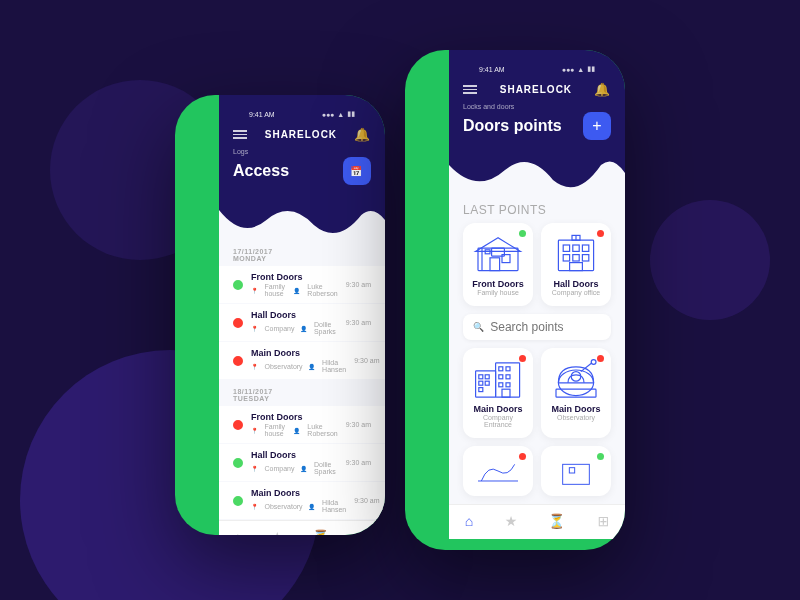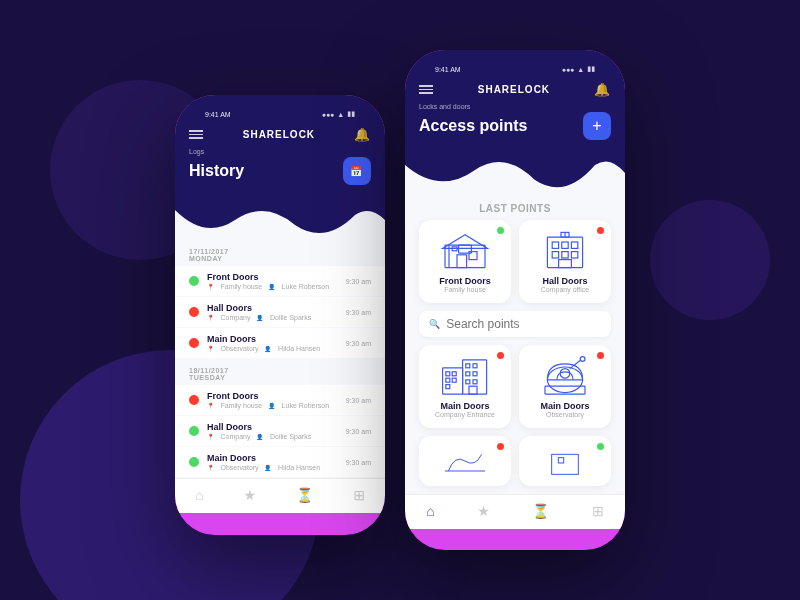--- a/index.html
+++ b/index.html
@@ -49,25 +49,26 @@
     .phones-container {
       display: flex;
       align-items: center;
       gap: 20px;
       position: relative;
       z-index: 1;
     }
 
     
     .phone {
-      background: #d946ef;
+      background: #22c55e;
       border-radius: 40px;
       box-shadow: 0 30px 80px rgba(0,0,0,0.5);
       overflow: hidden;
       position: relative;
+      padding-left: 44px;
     }
 
     .phone-left {
       width: 210px;
       height: 440px;
       margin-top: 30px;
     }
 
     .phone-right {
       width: 220px;
@@ -191,27 +192,26 @@
 
     .nav-icon {
       font-size: 14px;
       color: #ccc;
       cursor: pointer;
     }
     .nav-icon.active { color: #3d5af1; }
 
     
     .section-label {
-      font-size: 10px;
-      font-weight: 700;
+      font-size: 12px;
+      font-weight: 400;
       color: #aaa;
       padding: 8px 14px 6px;
       letter-spacing: 0.5px;
       text-transform: uppercase;
-      text-align: center;
     }
 
     .cards-row {
       display: flex;
       gap: 8px;
       padding: 0 14px 8px;
     }
 
     .access-card {
       flex: 1;
@@ -323,21 +323,21 @@
         <div class="hamburger-lines">
           <span></span>
             <span></span>
             <span></span>
         </div>
         <span class="app-title">SHARELOCK</span>
         <span style="color:rgba(255,255,255,0.8);font-size:13px;">🔔</span>
       </div>
       <div class="header-breadcrumb">Logs</div>
       <div style="display:flex;justify-content:space-between;align-items:center;">
-        <div class="header-main-title">History</div>
+        <div class="header-main-title">Access</div>
         <button class="header-btn" style="font-size:10px;">📅</button>
       </div>
 
       <svg class="wave-svg" viewBox="0 0 210 50" preserveAspectRatio="none" height="50">
         <path d="M0,20 Q30,50 60,30 Q90,10 120,35 Q150,55 180,25 Q195,15 210,30 L210,50 L0,50 Z" fill="#f7f8fc"></path>
       </svg>
     </div>
 
     <div class="phone-body" style="overflow-y:auto; max-height:330px;">
 
@@ -459,21 +459,21 @@
         <div class="hamburger-lines">
           <span></span>
             <span></span>
             <span></span>
         </div>
         <span class="app-title">SHARELOCK</span>
         <span style="color:rgba(255,255,255,0.8);font-size:13px;">🔔</span>
       </div>
       <div class="header-breadcrumb">Locks and doors</div>
       <div style="display:flex;justify-content:space-between;align-items:center;">
-        <div class="header-main-title">Access points</div>
+        <div class="header-main-title">Doors points</div>
         <button class="header-btn" style="font-size:16px;font-weight:300;">+</button>
       </div>
 
       <svg class="wave-svg" viewBox="0 0 220 50" preserveAspectRatio="none" height="50">
         <path d="M0,20 Q35,50 70,25 Q100,5 130,35 Q160,55 190,20 Q205,10 220,28 L220,50 L0,50 Z" fill="#f7f8fc"></path>
       </svg>
     </div>
 
     <div class="phone-body" style="overflow-y:auto; max-height:390px;">
 

